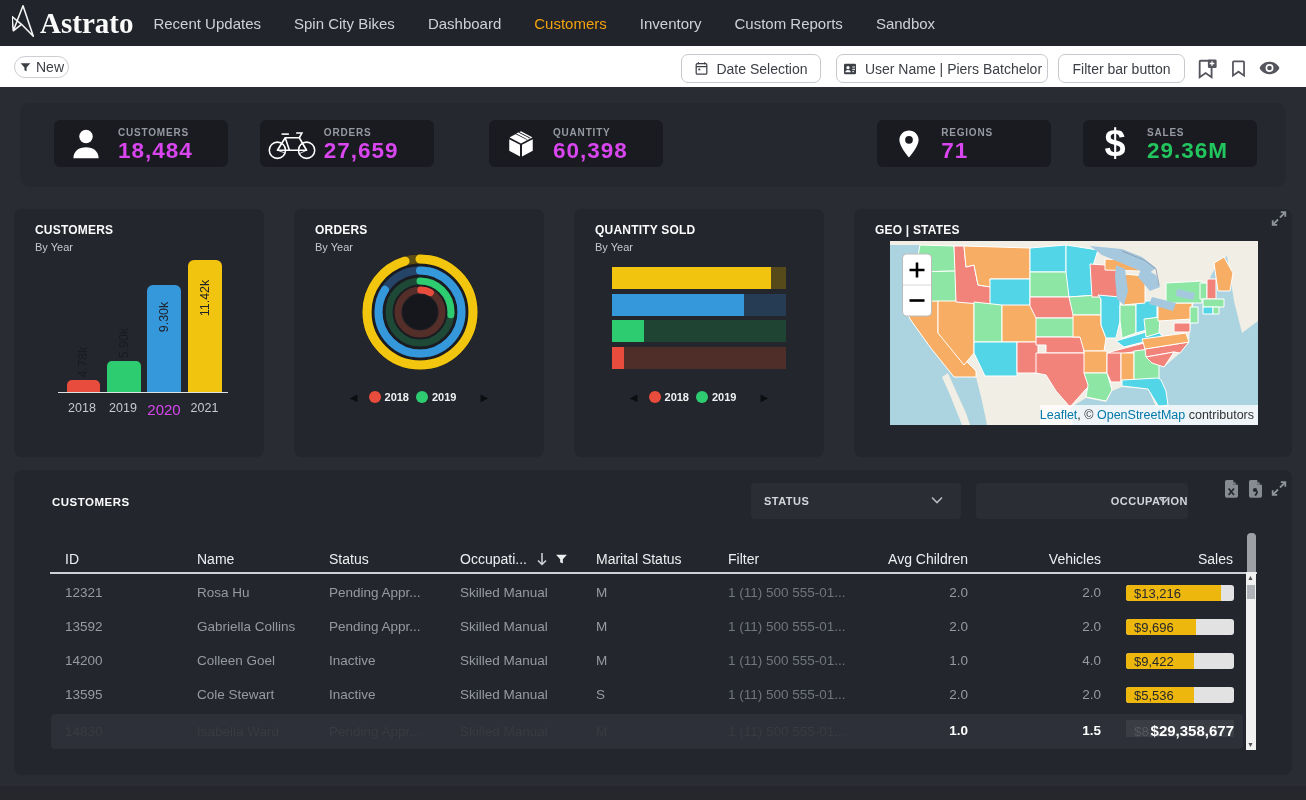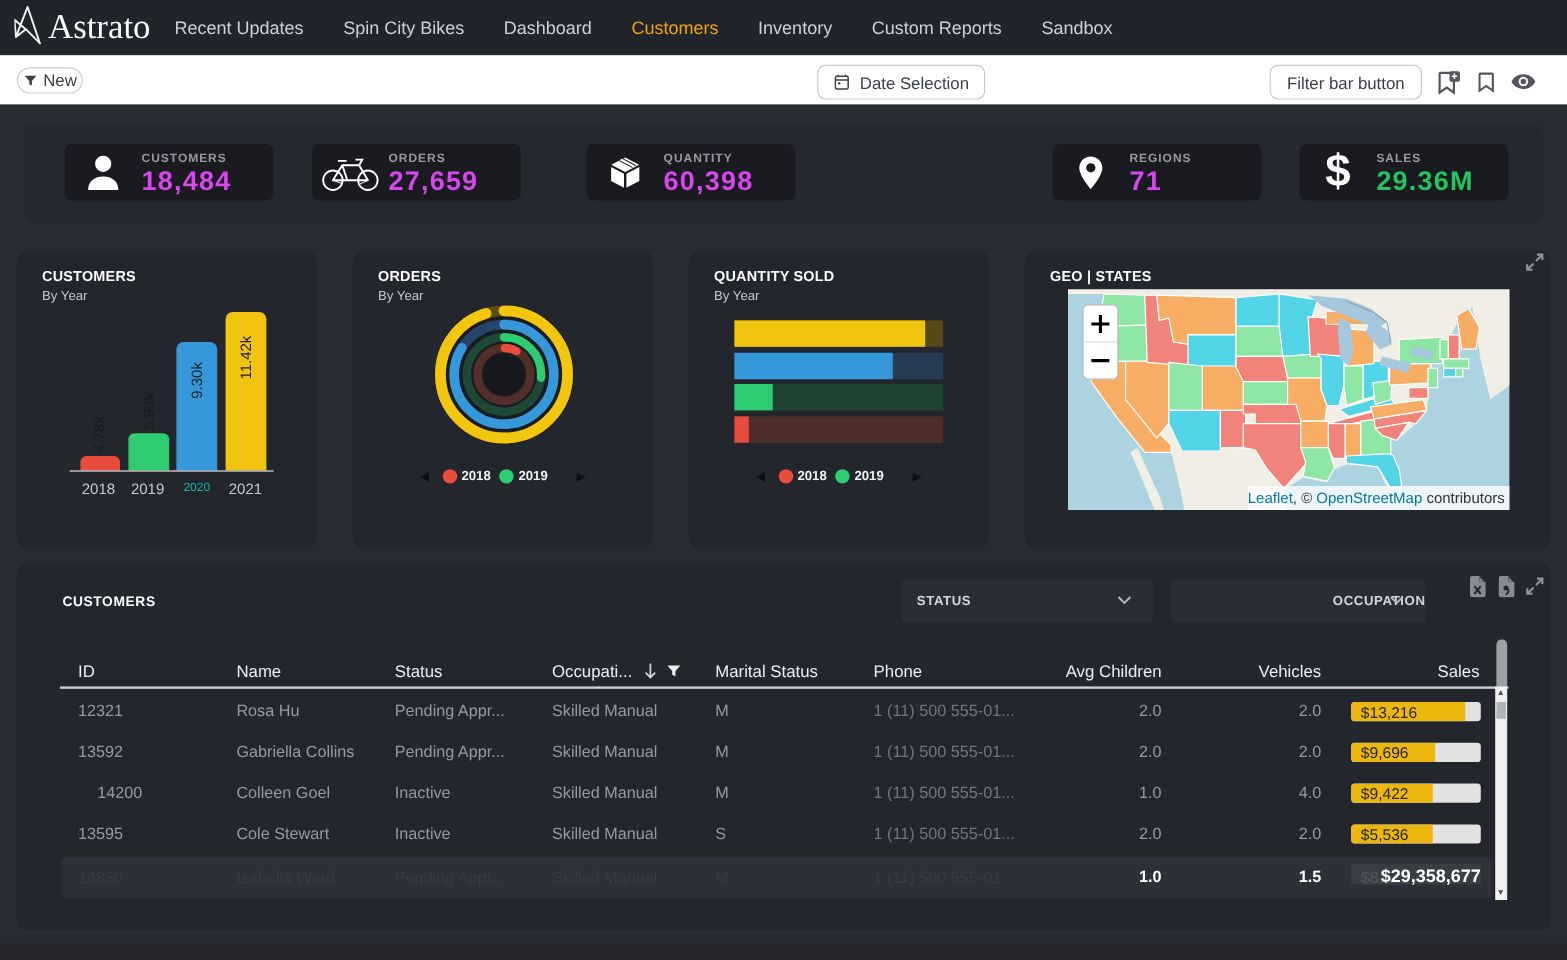--- a/index.html
+++ b/index.html
@@ -2,21 +2,21 @@
 <html><head>
 <meta charset="utf-8">
 <style>
 * { margin:0; padding:0; box-sizing:border-box; }
 html,body { width:1306px; height:800px; overflow:hidden; }
 body { background:#2a2c34; font-family:"Liberation Sans", sans-serif; position:relative; }
 .abs { position:absolute; }
 
 
 .topnav { position:absolute; left:0; top:0; width:1306px; height:46px; background:#22242c; display:flex; align-items:center; }
-.logo { display:flex; align-items:center; margin-left:12px; }
+.logo { display:flex; align-items:center; margin-left:12px;font-weight:bold; }
 .logo-text { font-family:"Liberation Serif", serif; font-size:29px; color:#fafafa; margin-left:2px; }
 .navlinks { display:flex; margin-left:20px; }
 .navlinks span { font-size:15px; color:#cfd1d5; margin-right:33px; white-space:nowrap; }
 .navlinks span.active { color:#f2a20d; }
 
 
 .toolbar { position:absolute; left:0; top:46px; width:1306px; height:41px; background:#ffffff; }
 .pill-new { position:absolute; left:14px; top:10px; width:55px; height:22px; border:1px solid #ccced2; border-radius:13px; display:flex; align-items:center; justify-content:center; color:#3d4045; font-size:14px; }
 .tb-btn { position:absolute; top:8px; height:29px; border:1px solid #c6c9cd; border-radius:7px; background:#fff; display:flex; align-items:center; justify-content:center; color:#3c4046; font-size:14px; }
 
@@ -77,20 +77,29 @@
     New
   </div>
   <div class="tb-btn" style="left:681px; width:140px;">
     <svg width="15" height="15" viewBox="0 0 24 24" style="margin-right:7px">
         <path d="M7 2v3M17 2v3" stroke="#3c4046" stroke-width="2"></path>
         <rect x="3.5" y="4" width="17" height="17" rx="2" fill="none" stroke="#3c4046" stroke-width="2"></rect>
         <path d="M3.5 9h17" stroke="#3c4046" stroke-width="2"></path>
         <rect x="7" y="12" width="3" height="3" fill="#3c4046"></rect>
       </svg>
     Date Selection
+  </div>
+  <div class="tb-btn" style="left:836px; width:212px;">
+    <svg width="16" height="16" viewBox="0 0 24 24" style="margin-right:7px">
+        <rect x="3" y="4" width="18" height="16" rx="2" fill="#3c4046"></rect>
+        <circle cx="9" cy="10" r="2.4" fill="#fff"></circle>
+        <path d="M5 17c0-2.2 1.8-3.5 4-3.5s4 1.3 4 3.5z" fill="#fff"></path>
+        <path d="M15.5 9h4M15.5 12.5h4M15.5 16h2.5" stroke="#fff" stroke-width="1.5"></path>
+      </svg>
+    User Name | Piers Batchelor
   </div>
   <div class="tb-btn" style="left:1058px; width:127px;">Filter bar button</div>
   <svg class="abs" style="left:1196px; top:12px;" width="22" height="22" viewBox="0 0 24 24">
       <path d="M5 3h11a1 1 0 0 1 1 1v17l-6.5-4.6L4 21V4a1 1 0 0 1 1-1z" fill="none" stroke="#54555d" stroke-width="2"></path>
       <rect x="13" y="1.5" width="9.5" height="9.5" rx="1.5" fill="#54555d"></rect>
       <path d="M17.5 3.5v5M15 6h5" stroke="#fff" stroke-width="1.4"></path>
     </svg>
   <svg class="abs" style="left:1229px; top:13px;" width="19" height="19" viewBox="0 0 24 24">
       <path d="M6 3h12a1 1 0 0 1 1 1v17l-7-5-7 5V4a1 1 0 0 1 1-1z" fill="none" stroke="#54555d" stroke-width="2.2"></path>
     </svg>
@@ -176,21 +185,21 @@
   <div class="abs" style="left:92.8px; top:152px; width:34px; height:31px; background:#2ecc71; border-radius:5px 5px 0 0;"></div>
   <div class="abs" style="left:133.3px; top:75.7px; width:34px; height:107.3px; background:#3498db; border-radius:6px 6px 0 0;"></div>
   <div class="abs" style="left:173.8px; top:50.6px; width:34px; height:132.4px; background:#f1c40f; border-radius:6px 6px 0 0;"></div>
   <div class="abs" style="left:34.4px; top:146px; width:70px; height:14px; text-align:center; transform:rotate(-90deg); font-size:12.5px; color:#191b21;">4.78k</div>
   <div class="abs" style="left:74.8px; top:127px; width:70px; height:14px; text-align:center; transform:rotate(-90deg); font-size:12.5px; color:#191b21;">5.90k</div>
   <div class="abs" style="left:115.3px; top:101px; width:70px; height:14px; text-align:center; transform:rotate(-90deg); font-size:12.5px; color:#20232a;">9.30k</div>
   <div class="abs" style="left:155.8px; top:82px; width:70px; height:14px; text-align:center; transform:rotate(-90deg); font-size:12.5px; color:#20232a;">11.42k</div>
   <div class="abs" style="left:44px; top:183px; width:170px; height:1px; background:#dfe0e2;"></div>
   <div class="abs" style="left:48px; top:192px; width:40px; text-align:center; font-size:12.5px; color:#c8c9cc;">2018</div>
   <div class="abs" style="left:89px; top:192px; width:40px; text-align:center; font-size:12.5px; color:#c8c9cc;">2019</div>
-  <div class="abs" style="left:130px; top:192px; width:40px; text-align:center; font-size:10px; color:#14b8a6;">2020</div>
+  <div class="abs" style="left:130px; top:192px; width:40px; text-align:center; font-size:15px; color:#d946ef;">2020</div>
   <div class="abs" style="left:170.5px; top:192px; width:40px; text-align:center; font-size:12.5px; color:#c8c9cc;">2021</div>
 </div>
 
 <div class="panel" style="left:294px; width:250px;">
   <div class="ptitle">ORDERS</div>
     <div class="psub">By Year</div>
   <svg class="abs" style="left:66px; top:43px;" width="120" height="120" viewBox="0 0 120 120">
     <g transform="translate(60,60)">
       <circle r="58" fill="#1a1c22"></circle>
       <circle r="53" fill="none" stroke="#5c4d12" stroke-width="9"></circle>
@@ -359,21 +368,21 @@
   <div class="th" style="left:183px; top:81px;">Name</div>
   <div class="th" style="left:315px; top:81px;">Status</div>
   <div class="th" style="left:446px; top:81px;">Occupati...</div>
   <svg class="abs" style="left:522px; top:82px;" width="12" height="14" viewBox="0 0 12 14" fill="none" stroke="#d0d3d7" stroke-width="1.5">
       <path d="M6 1 v11 M2 8.5 L6 12.5 L10 8.5"></path>
     </svg>
   <svg class="abs" style="left:541px; top:83px;" width="13" height="13" viewBox="0 0 24 24">
       <path d="M2 3h20l-7.5 8.5v8L9.5 17v-5.5L2 3z" fill="#eceef0"></path>
     </svg>
   <div class="th" style="left:582px; top:81px;">Marital Status</div>
-  <div class="th" style="left:714px; top:81px;">Phone</div>
+  <div class="th" style="left:714px; top:81px;">Filter</div>
   <div class="th tdr" style="left:854px; top:81px; width:100px;">Avg Children</div>
   <div class="th tdr" style="left:987px; top:81px; width:100px;">Vehicles</div>
   <div class="th tdr" style="left:1119px; top:81px; width:100px;">Sales</div>
   <div class="abs" style="left:36px; top:102px; width:1207px; height:1.5px; background:#cdd0d4;"></div>
 
   <div class="td" style="left:51px; top:114.5px;">12321</div>
   <div class="td" style="left:183px; top:114.5px;">Rosa Hu</div>
   <div class="td" style="left:315px; top:114.5px;">Pending Appr...</div>
   <div class="td" style="left:446px; top:114.5px;">Skilled Manual</div>
   <div class="td" style="left:582px; top:114.5px;">M</div>
@@ -391,21 +400,21 @@
   <div class="td" style="left:446px; top:148.5px;">Skilled Manual</div>
   <div class="td" style="left:582px; top:148.5px;">M</div>
   <div class="td" style="left:714px; top:148.5px; color:#71757c;">1 (11) 500 555-01...</div>
   <div class="td tdr" style="left:854px; top:148.5px; width:100px;">2.0</div>
   <div class="td tdr" style="left:987px; top:148.5px; width:100px;">2.0</div>
   <div class="salesbar" style="top:148.5px;">
       <div class="fill" style="width:70px;"></div>
       <div class="stx">$9,696</div>
     </div>
 
-  <div class="td" style="left:67px; top:182.5px;">14200</div>
+  <div class="td" style="left:51px; top:182.5px;">14200</div>
   <div class="td" style="left:183px; top:182.5px;">Colleen Goel</div>
   <div class="td" style="left:315px; top:182.5px;">Inactive</div>
   <div class="td" style="left:446px; top:182.5px;">Skilled Manual</div>
   <div class="td" style="left:582px; top:182.5px;">M</div>
   <div class="td" style="left:714px; top:182.5px; color:#71757c;">1 (11) 500 555-01...</div>
   <div class="td tdr" style="left:854px; top:182.5px; width:100px;">1.0</div>
   <div class="td tdr" style="left:987px; top:182.5px; width:100px;">4.0</div>
   <div class="salesbar" style="top:182.5px;">
       <div class="fill" style="width:68px;"></div>
       <div class="stx">$9,422</div>

